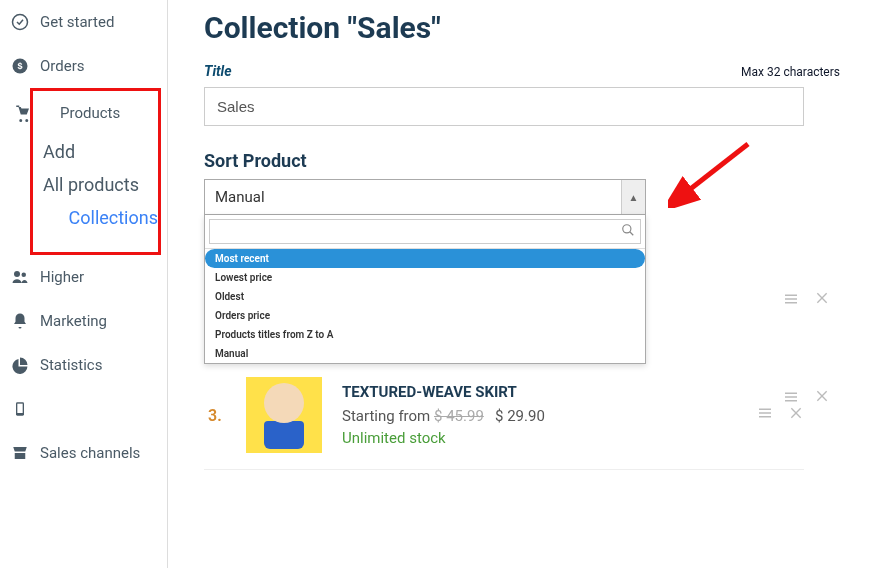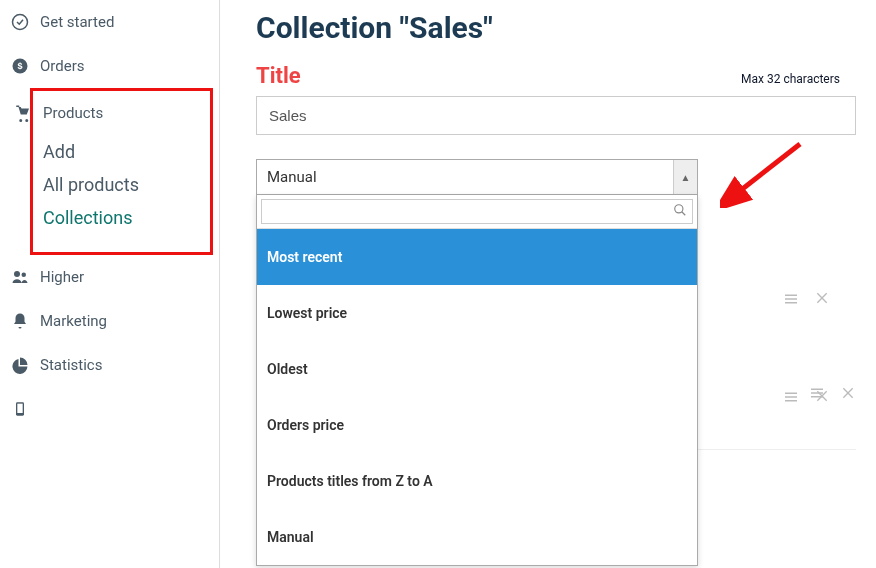--- a/index.html
+++ b/index.html
@@ -8,61 +8,61 @@
     font-size: 14px;
     color: #333;
     width: 876px;
     height: 568px;
     overflow: hidden;
     background: #fff;
     position: relative;
   }
   .layout { display: flex; height: 100%; }
   .sidebar {
-    width: 220px;
+    width: 168px;
     background: #fff;
     border-right: 1px solid #ddd;
     padding-top: 0;
     flex-shrink: 0;
   }
   .nav-item {
     display: flex;
     align-items: center;
     padding: 12px 10px;
     color: #4a5a66;
     cursor: pointer;
     font-size: 15px;
   }
   .nav-item .ico { width: 20px; height: 20px; margin-right: 10px; display:flex; align-items:center; justify-content:center; color:#4a5a66; }
   .sub-items { padding: 0 0 10px 40px; }
   .sub-item { padding: 6px 0; color:#4a5a66; font-size:18px; cursor:pointer; }
-  .sub-item.active { color:#0f766e; }
+  .sub-item.active { color:#3b82f6;text-align:right; }
   .highlight-box {
     border: 3px solid #e11;
     margin: 0 6px 0 30px;
     padding-bottom:8px;
     padding-top:0;
   }
-  .highlight-box .nav-item { padding-left: 8px; }
+  .highlight-box .nav-item { padding-left: 8px; gap: 17px; }
   .highlight-box .sub-items { padding-left: 10px; }
 
   .main {
     flex: 1;
     padding: 10px 36px 20px 36px;
     overflow: hidden;
     position: relative;
   }
   h1 {
     font-size: 30px;
     font-weight: 700;
     color: #1d3b53;
     margin-bottom: 18px;
   }
   .field-label-row { display:flex; justify-content:space-between; align-items:baseline; }
-  .field-label { font-size:22px; font-weight:700; color:#ef4444; }
+  .field-label { font-size:14px; font-weight:700; color:#0c4a6e;font-style:italic; }
   .hint { font-size:12px; color:#0f172a; }
   .text-input {
     width: 600px;
     border:1px solid #ccc;
     padding:10px 12px;
     font-size:15px;
     margin-top:8px;
     margin-bottom:24px;
     color:#555;
   }
@@ -99,25 +99,26 @@
   .dd-search input {
     width:100%;
     border:1px solid #ccc;
     padding:4px 24px 4px 6px;
     font-size:13px;
   }
   .dd-search .mag {
     position:absolute; right:10px; top:8px; color:#888; font-size:14px;
   }
   .dd-option {
-    padding:20px 10px;
-    font-size:14px;
+    padding:4px 10px;
+    font-size:10px;
     font-weight:600;
     color:#333;
     cursor:pointer;
+    border-radius:11px;
   }
   .dd-option.selected { background:#2a91d8; color:#fff; }
 
   .products { margin-top:36px; width:600px; }
   .prod-row {
     display:flex; align-items:center;
     border-bottom:1px solid #eee;
     padding:16px 0;
   }
   .prod-idx { width:42px; color:#d68a2e; font-weight:600; font-size:16px; text-align:left; padding-left:4px;}
@@ -224,31 +225,40 @@
       <span>Statistics</span>
     </div>
     <div class="nav-item">
       <span class="ico">
         <svg width="16" height="18" viewBox="0 0 24 24" fill="currentColor">
             <rect x="6" y="2" width="12" height="20" rx="2"></rect>
             <rect x="8" y="4" width="8" height="14" fill="#fff"></rect>
           </svg>
       </span>
     </div>
+    <div class="nav-item">
+      <span class="ico">
+        <svg width="18" height="18" viewBox="0 0 24 24" fill="currentColor">
+            <path d="M3 4h18l-2 6H5L3 4zm2 8h14v8H5v-8z"></path>
+          </svg>
+      </span>
+      <span>Sales channels</span>
+    </div>
   </div>
 
   <div class="main">
     <h1>Collection "Sales"</h1>
 
     <div class="field-label-row">
       <span class="field-label">Title</span>
       <span class="hint">Max 32 characters</span>
     </div>
     <input class="text-input" type="text" value="Sales" style="">
 
+    <div class="sort-label">Sort Product</div>
 
     <div class="select-wrap">
       <div class="select-display">
         <span class="val">Manual</span>
         <span class="select-arrow">▲</span>
       </div>
       <div class="dropdown">
         <div class="dd-search">
           <input type="text" placeholder="" style="">
           <span class="mag">

